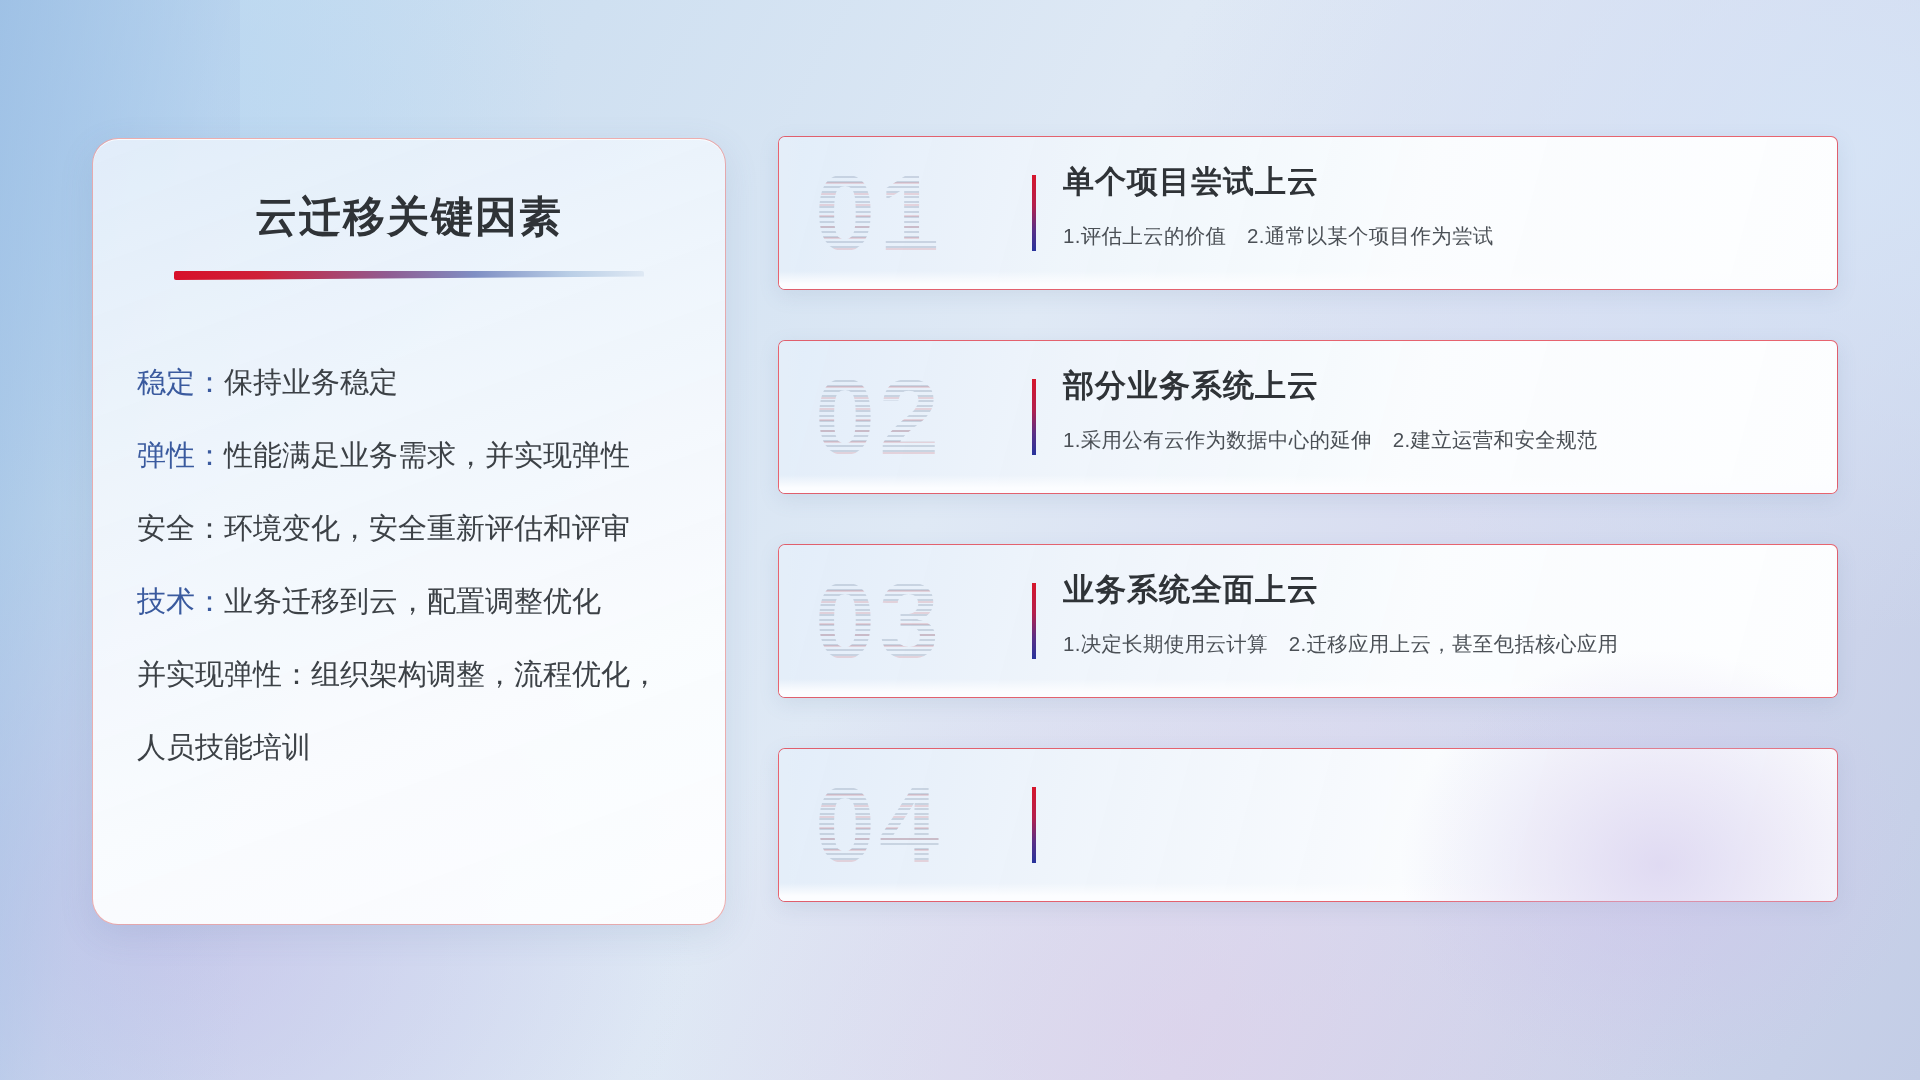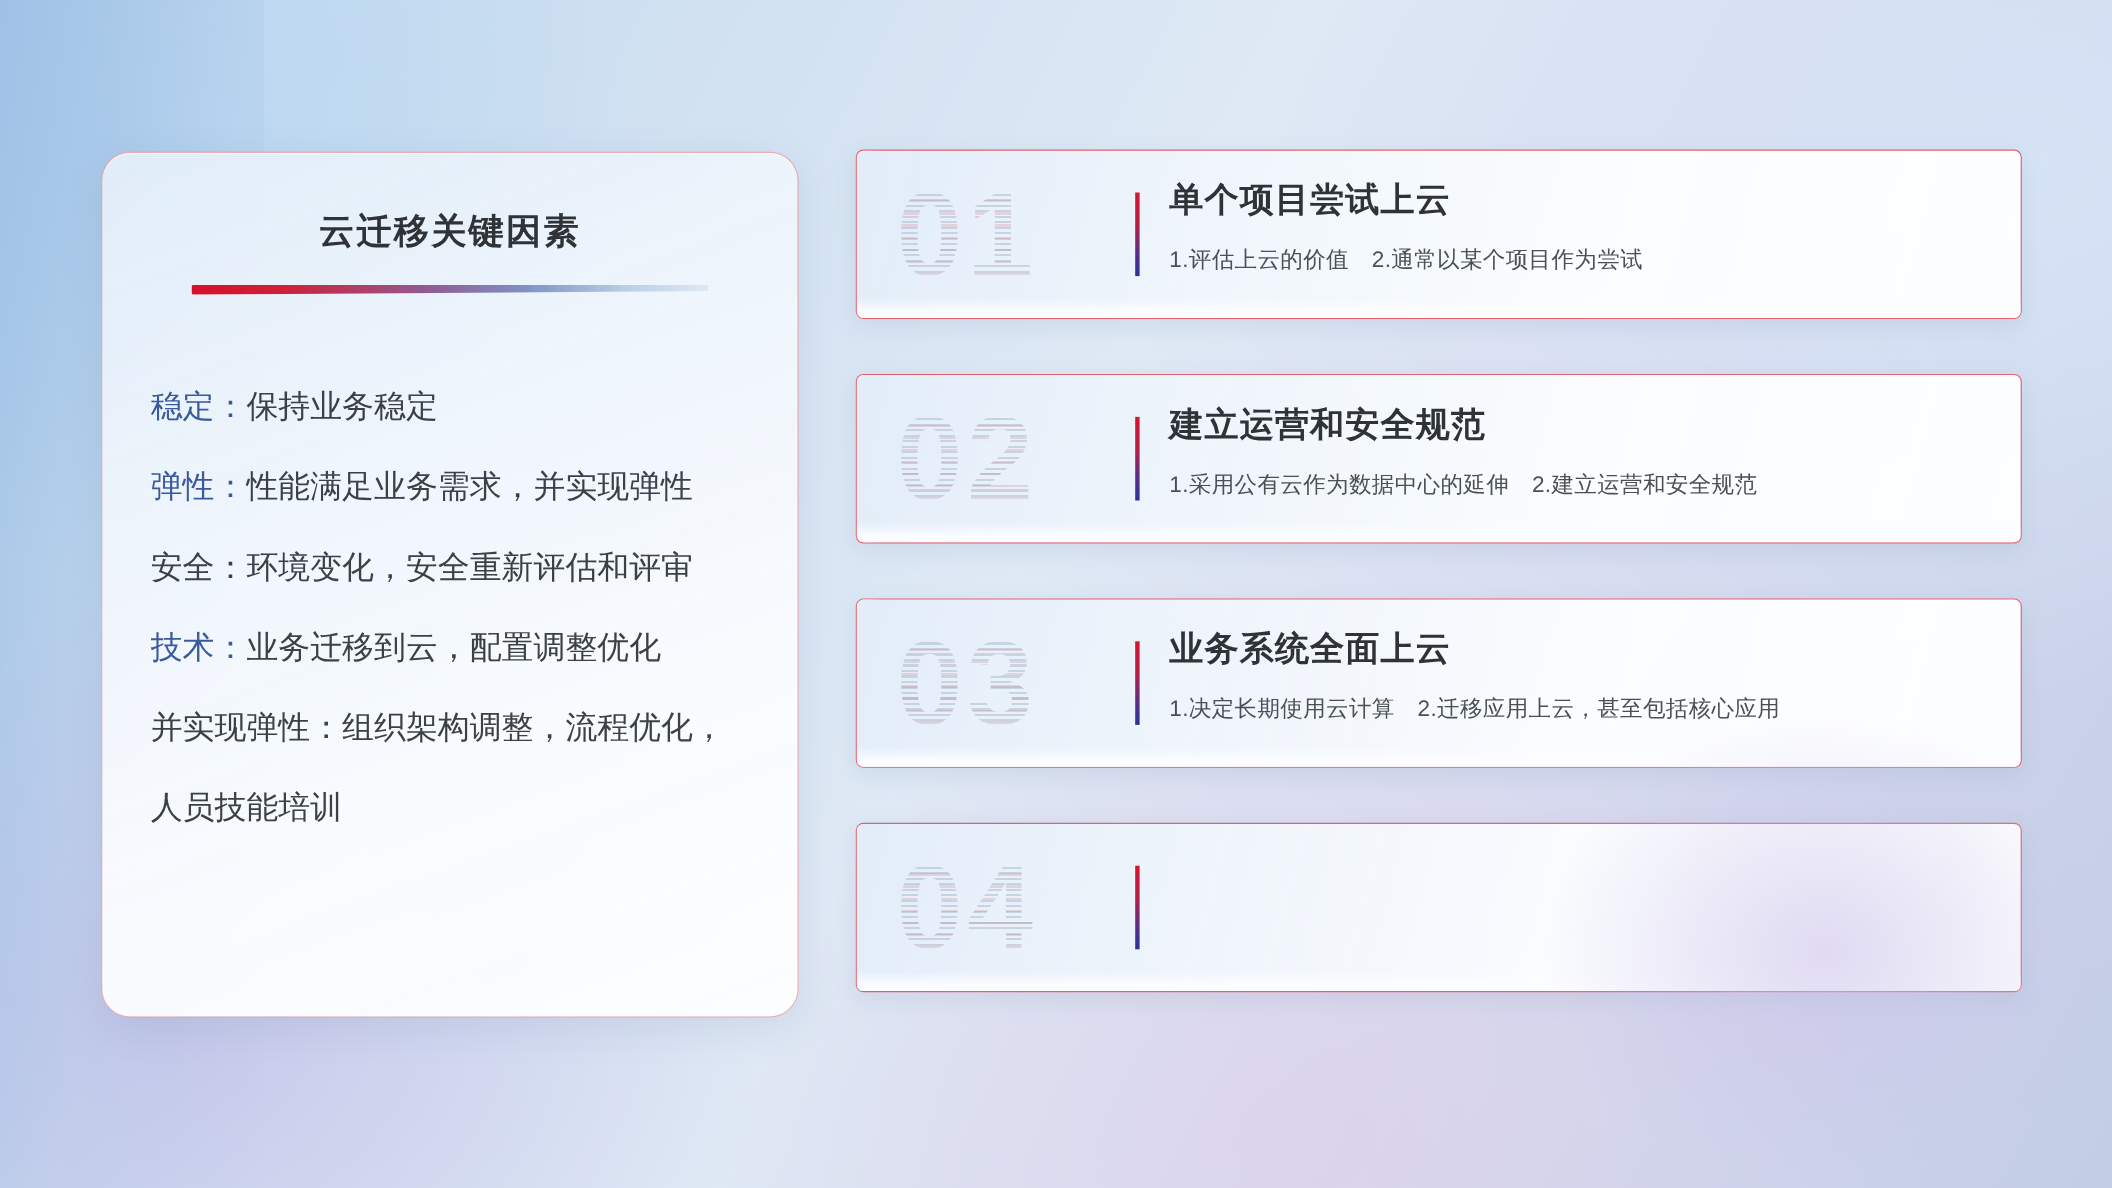--- a/index.html
+++ b/index.html
@@ -34,21 +34,21 @@
   .left-panel{
     position:absolute;left:92px;top:138px;width:632px;height:785px;
     border-radius:26px;
     background:linear-gradient(160deg,rgba(229,239,250,.92) 0%,rgba(240,246,252,.95) 35%,rgba(250,252,254,.97) 70%,rgba(252,253,255,.98) 100%);
     border:1.6px solid rgba(226,110,110,.55);
     box-shadow:0 10px 34px rgba(90,120,160,.14), inset 0 1px 0 rgba(255,255,255,.85);
     overflow:hidden;
   }
   .panel-title{
     margin:50px 0 0 0;text-align:center;
-    font-size:32px;font-weight:700;letter-spacing:2px;color:#2f3337;
+    font-size:42px;font-weight:700;letter-spacing:2px;color:#2f3337;
   }
   .title-rule{
     margin:26px auto 0 auto;width:470px;height:9px;border-radius:2px;
     background:linear-gradient(90deg,#d7102a 0%,#cf2038 18%,#8f5d93 46%,#7f8fc4 64%,#b9cee6 84%,#dfe9f4 100%);
     clip-path:polygon(0 0,100% 0,100% 62%,0 100%);
   }
   .panel-body{margin:88px 0 0 0;padding:0 44px;}
   .body-line{
     font-size:29px;color:#3c4146;line-height:1.0;margin-bottom:44px;white-space:nowrap;
   }
@@ -156,21 +156,21 @@
         <div class="card-title">单个项目尝试上云</div>
         <div class="card-desc">1.评估上云的价值　2.通常以某个项目作为尝试</div>
       </div>
     </article>
 
     <article class="card">
       <div class="ghost-num">02</div>
       <div class="ghost-num-tint">02</div>
       <div class="divider"></div>
       <div class="card-text">
-        <div class="card-title">建立运营和安全规范</div>
+        <div class="card-title">部分业务系统上云</div>
         <div class="card-desc">1.采用公有云作为数据中心的延伸　2.建立运营和安全规范</div>
       </div>
     </article>
 
     <article class="card">
       <div class="ghost-num">03</div>
       <div class="ghost-num-tint">03</div>
       <div class="divider"></div>
       <div class="card-text">
         <div class="card-title">业务系统全面上云</div>

